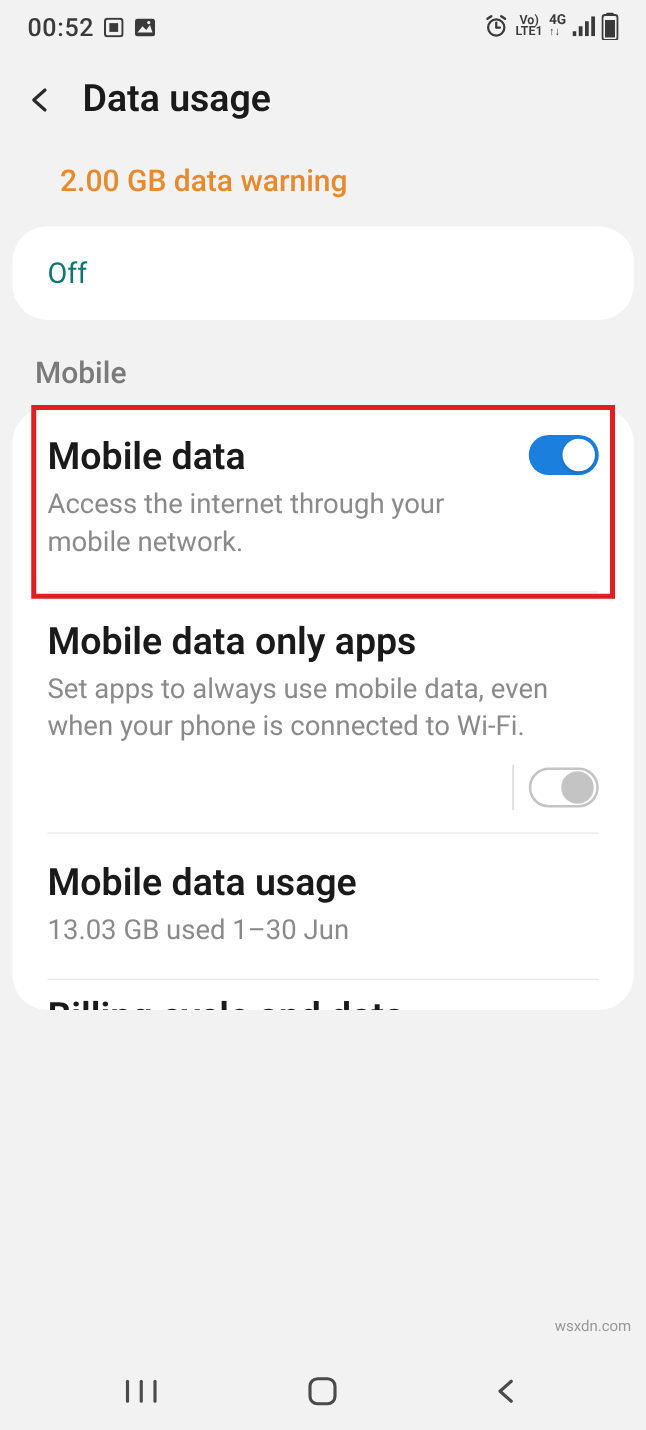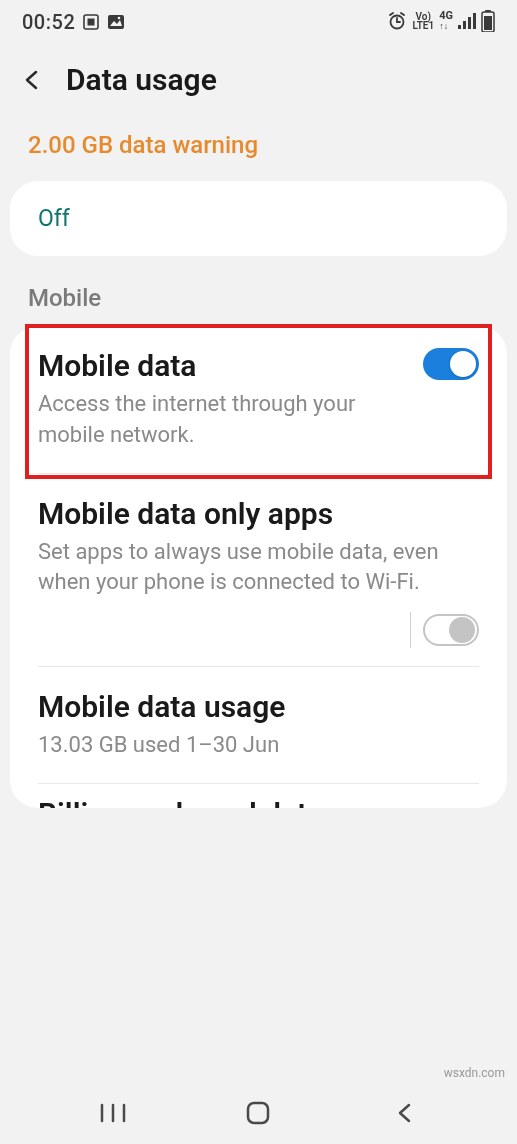--- a/index.html
+++ b/index.html
@@ -45,20 +45,21 @@
       font-weight: 600;
       color: #1a1a1a;
     }
     
     
     .warning {
       padding: 8px 28px 22px 28px;
       font-size: 24px;
       font-weight: 500;
       color: #e68a2e;
+      margin-left: 20px;
     }
     
     
     .card {
       background: #fff;
       border-radius: 28px;
       margin: 0 10px;
     }
     .card-row {
       padding: 24px 28px;
@@ -154,21 +155,21 @@
       justify-content: space-around;
       align-items: center;
       padding: 0 40px;
     }
     .nav-btn { color: #4a4a4a; display: flex; align-items: center; justify-content: center; width: 50px; }
     
     
     .wm {
       position: absolute;
       right: 12px;
-      bottom: 64px;
+      bottom: 76px;
       font-size: 12px;
       color: #999;
       transform: rotate(0deg);
     }
     
     
     .cutoff-row {
       padding: 24px 28px 0 28px;
       height: 20px;
       overflow: hidden;

